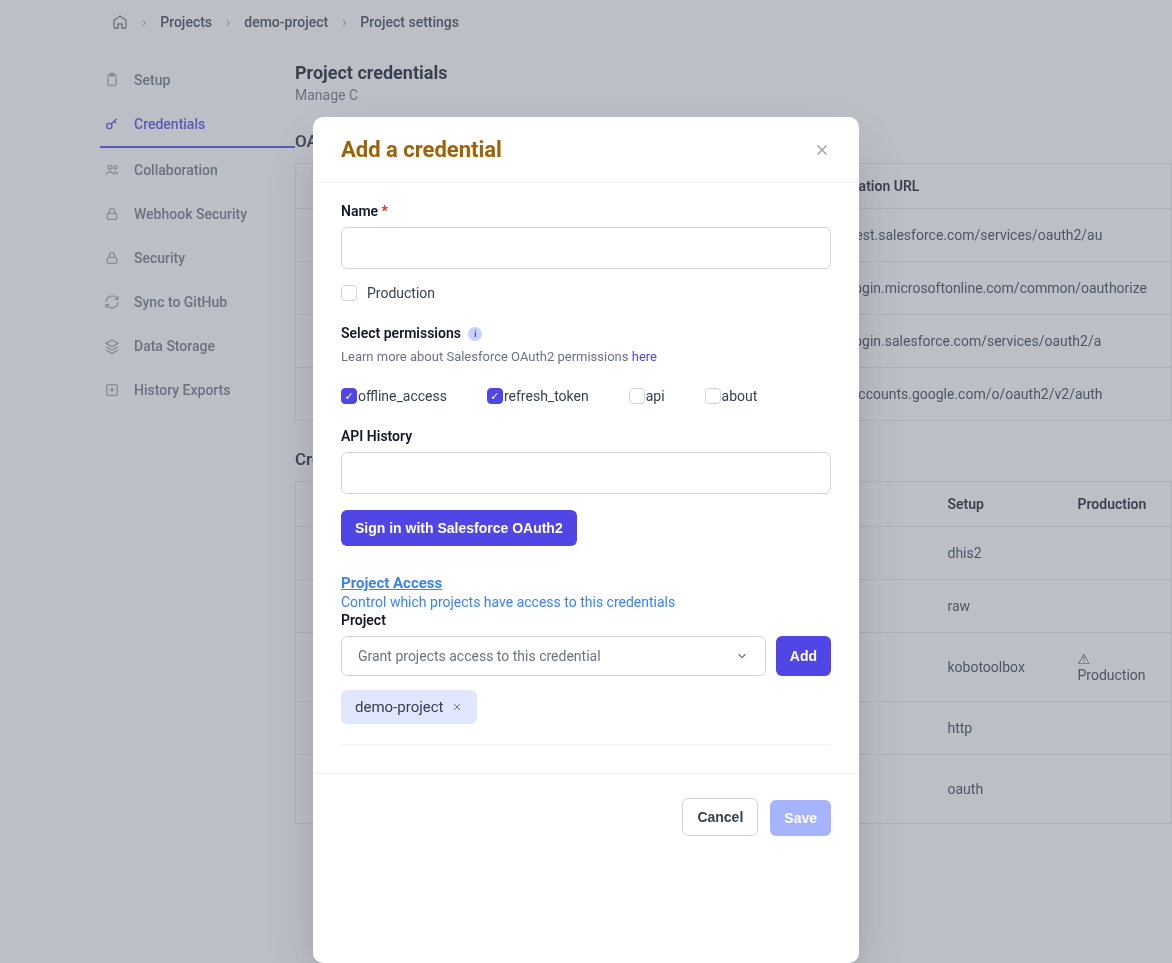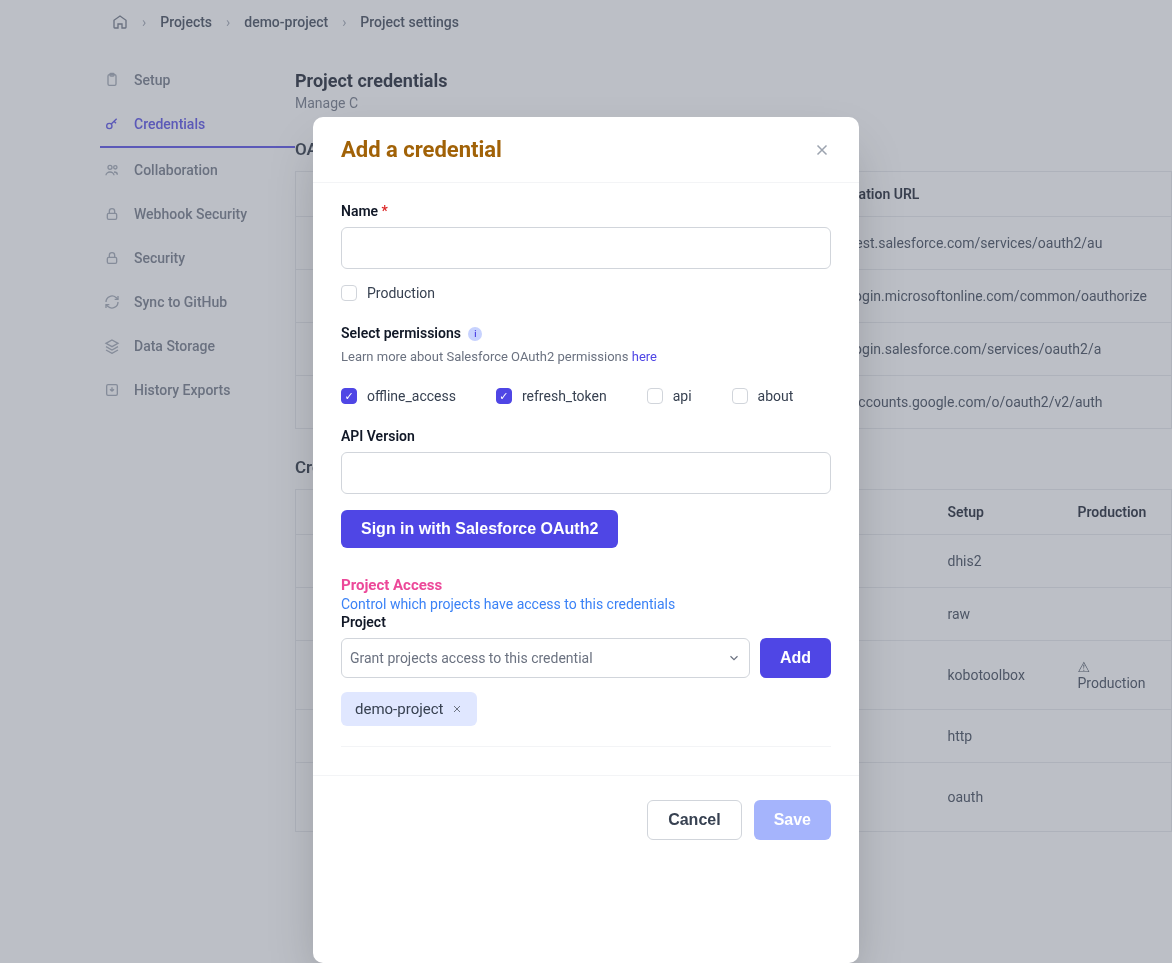--- a/index.html
+++ b/index.html
@@ -9,21 +9,21 @@
   .breadcrumb .home-icon { color: #6b7280; display:flex; }
   .breadcrumb .crumb { color: #374151; font-weight: 500; cursor:pointer; }
   .crumb.current { color: #374151; }
   .page { display: flex; padding: 14px 0 0 100px; }
   .sidebar { width: 195px; }
   .side-item { display: flex; align-items: center; gap: 12px; padding: 14px 4px; font-size: 14px; color: #6b7280; cursor:pointer; font-weight:500;}
   .side-item .icon { width: 18px; display:flex; color:#9ca3af;}
   .side-item.active { color: #4f46e5; border-bottom: 2px solid #4f46e5; }
   .side-item.active .icon { color:#4f46e5; }
   .main { flex: 1; padding-left: 0; }
-  .page-title { font-size: 18px; font-weight: 700; color: #111827; margin-top: 12px;}
+  .page-title { font-size: 18px; font-weight: 700; color: #111827; margin-top: 4px;}
   .page-sub { font-size: 14px; color: #6b7280; margin-top: 4px; }
   .section-h { font-size: 17px; font-weight: 600; margin-top: 28px; margin-bottom: 12px; }
   table.tbl { width: 100%; border-collapse: collapse; font-size: 14px; border: 1px solid #e5e7eb; border-radius: 6px; }
   table.tbl th { text-align: left; padding: 14px 24px; font-weight: 600; color:#111827; border-bottom:1px solid #e5e7eb; background:#fff;}
   table.tbl td { padding: 18px 24px; border-bottom: 1px solid #e5e7eb; color:#374151;}
   .chip { display:inline-block; background:#f3f4f6; border-radius:4px; padding:3px 8px; font-size:12px; color:#4b5563;}
   .modal-backdrop { position: absolute; inset: 0; background: rgba(107,114,128,0.45); display:flex; justify-content:center; padding-top:117px; }
   .modal { width: 546px; background: #fff; border-radius: 10px; box-shadow: 0 25px 50px -12px rgba(0,0,0,0.25); }
   .modal-header { display:flex; justify-content:space-between; align-items:center; padding: 20px 28px; border-bottom:1px solid #f3f4f6;}
   .modal-title { font-size: 22px; font-weight: 700; color:#a16207;}
@@ -33,33 +33,33 @@
   .req { color:#dc2626; }
   .text-input { width:100%; border:1px solid #d1d5db; border-radius:6px; height:42px; padding:0 12px; font-size:14px; margin-bottom:16px;}
   .check-row { display:flex; align-items:center; gap:10px; font-size:14px; color:#374151; margin-bottom:24px;}
   .checkbox { width:16px; height:16px; border:1.5px solid #d1d5db; border-radius:4px; display:inline-flex; align-items:center; justify-content:center; flex-shrink:0;}
   .checkbox.checked { background:#4f46e5; border-color:#4f46e5; color:#fff; }
   .checkbox.checked::after { content:"✓"; font-size:11px; line-height:1; }
   .help-text { font-size:13px; color:#6b7280; margin-bottom:24px;}
   .help-text a { color:#4f46e5; text-decoration:none;}
   .info-dot { display:inline-flex; width:14px; height:14px; background:#c7d2fe; border-radius:50%; vertical-align:middle; margin-left:4px; align-items:center; justify-content:center; font-size:9px; color:#4f46e5;}
   .perm-row { display:flex; gap:40px; font-size:14px; color:#374151; margin-bottom:24px; flex-wrap:wrap;}
-  .perm-item { display:flex; align-items:center; gap:10px; }
-  .btn { border:none; border-radius:6px; font-size:16px; font-weight:600; cursor:pointer; padding:10px 20px;}
+  .perm-item { display:flex; align-items:center; gap:1px; }
+  .btn { border:none; border-radius:6px; font-size:14px; font-weight:600; cursor:pointer; padding:10px 14px;}
   .btn-primary { background:#4f46e5; color:#fff; }
   .btn-primary-soft { background:#a5b4fc; color:#fff; }
   .btn-outline { background:#fff; color:#374151; border:1px solid #d1d5db; }
   .signin-btn { margin-bottom:28px; }
-  .sub-sec-title { font-size:15px; font-weight:700; color:#ec4899; }
+  .sub-sec-title { font-size:15px; font-weight:700; color:#3b82f6;text-decoration:underline; }
   .sub-sec-desc { font-size:14px; color:#3b82f6; margin-top:2px; margin-bottom:2px;}
   .select-row { display:flex; gap:10px; margin-bottom:14px;}
-  .select { flex:1; border:1px solid #d1d5db; border-radius:6px; height:40px; display:flex; align-items:center; justify-content:space-between; padding:0 8px; font-size:14px; color:#6b7280;}
+  .select { flex:1; border:1px solid #d1d5db; border-radius:6px; height:40px; display:flex; align-items:center; justify-content:space-between; padding:0 16px; font-size:14px; color:#6b7280;}
   .tag { display:inline-flex; align-items:center; gap:8px; background:#e0e7ff; color:#374151; font-size:15px; padding:8px 14px; border-radius:6px; }
   .tag .x { color:#6b7280; cursor:pointer; display:flex;}
-  .modal-footer { display:flex; justify-content:flex-end; gap:12px; padding: 24px 28px; border-top:1px solid #f3f4f6; margin-top:28px;}
+  .modal-footer { display:flex; justify-content:flex-end; gap:12px; padding: 24px 28px; border-top:1px solid #f3f4f6; margin-top:28px;align-items:flex-end;}
   svg { display:block; }
   .hr-light { border:none; border-top:1px solid #f3f4f6; margin-top:20px;}
 </style>
 </head>
 <body>
 
 <div class="breadcrumb">
   <span class="home-icon">
     <svg width="16" height="16" viewBox="0 0 24 24" fill="none" stroke="currentColor" stroke-width="2">
         <path d="M3 9.5L12 3l9 6.5V20a1 1 0 0 1-1 1h-5v-6h-6v6H4a1 1 0 0 1-1-1V9.5z"></path>
@@ -269,21 +269,21 @@
         <div class="perm-item">
             <span class="checkbox"></span>
             <span>api</span>
           </div>
         <div class="perm-item">
             <span class="checkbox"></span>
             <span>about</span>
           </div>
       </div>
 
-      <label class="form-label">API Version</label>
+      <label class="form-label">API History</label>
       <input class="text-input" type="text" value="" style="">
 
       <button class="btn btn-primary signin-btn">Sign in with Salesforce OAuth2</button>
 
       <div class="sub-sec-title">Project Access</div>
       <div class="sub-sec-desc">Control which projects have access to this credentials</div>
 
       <label class="form-label">Project</label>
       <div class="select-row">
         <div class="select">

